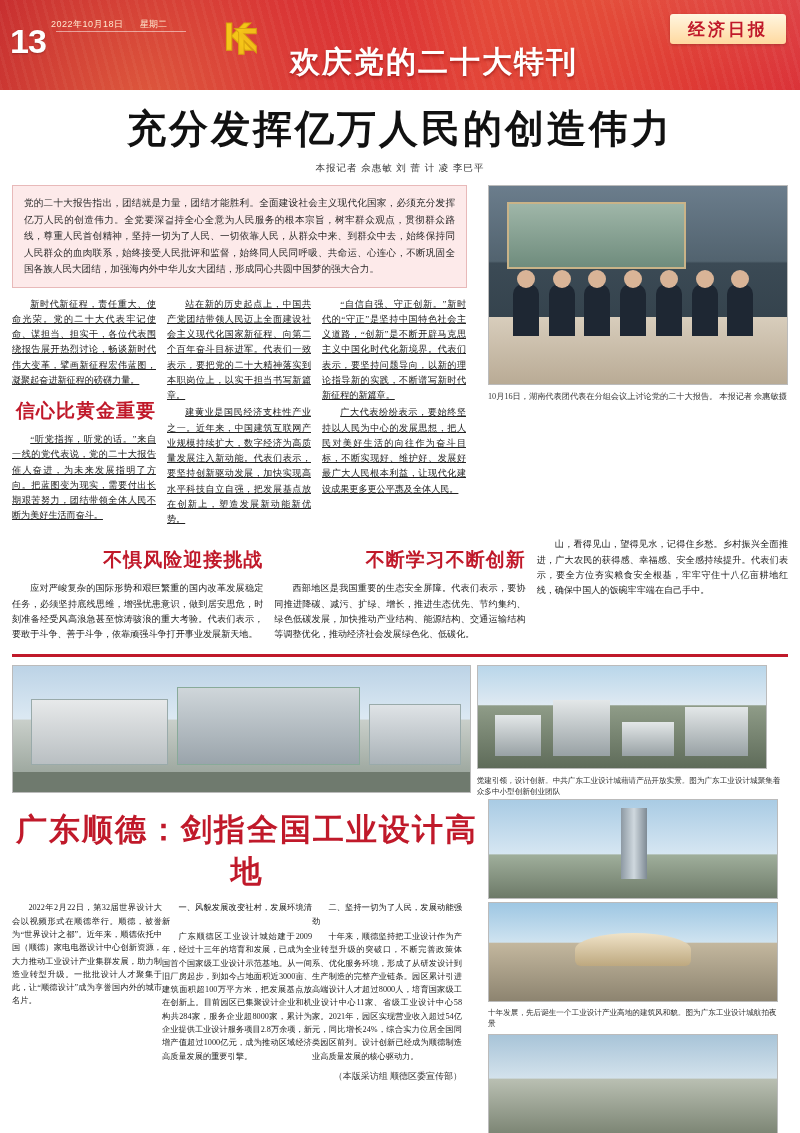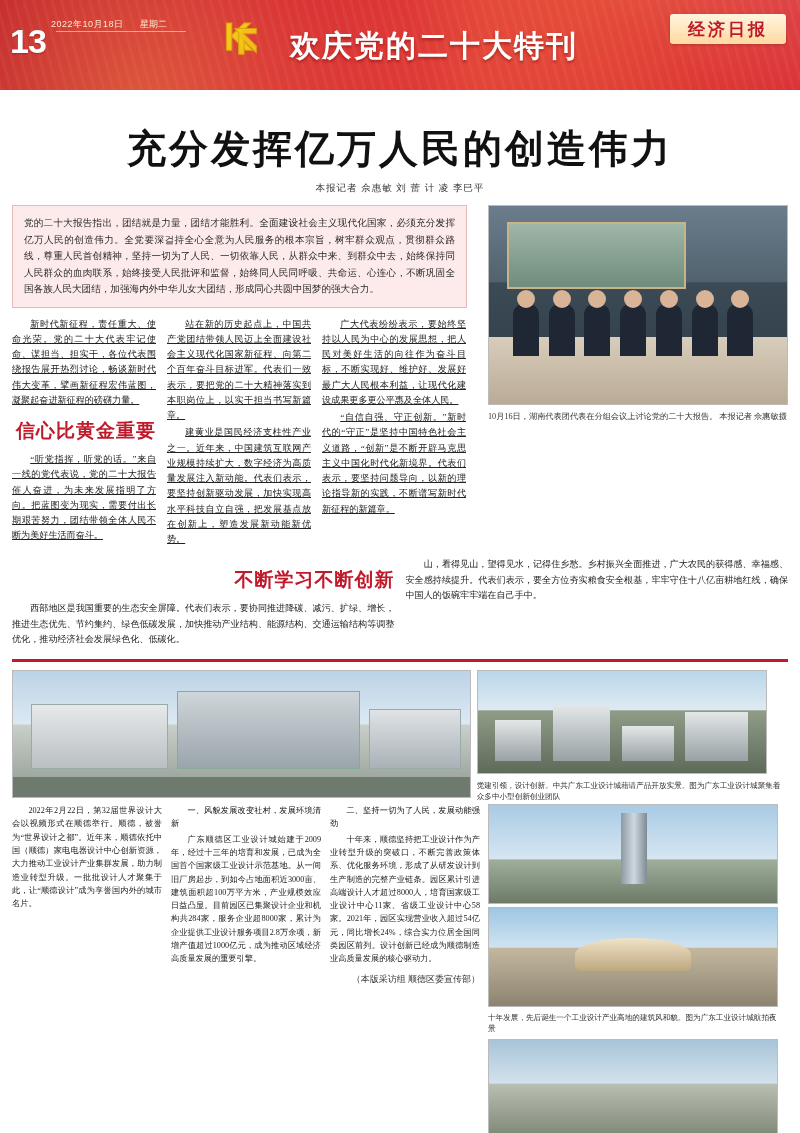--- a/index.html
+++ b/index.html
@@ -43,21 +43,21 @@
     font-family:"Liberation Sans",sans-serif;
   }
   .mh-rule{
     position:absolute; left:56px; top:31px; width:130px; height:1px;
     background:rgba(255,255,255,.5);
   }
   .party-emblem{
     position:absolute; left:204px; top:8px; width:72px; height:68px;
   }
   .mh-title{
-    position:absolute; left:290px; top:26px;
+    position:absolute; left:290px; top:42px;
     font-size:30px; font-weight:bold; color:#fff;
     letter-spacing:2px;
     text-shadow:0 2px 3px rgba(120,0,0,.5);
     font-family:"DejaVu Serif",serif;
   }
   .mh-logo{
     position:absolute; right:14px; top:14px;
     width:116px; height:30px;
     background:linear-gradient(180deg,#fff6e0,#ffd9a0);
     border-radius:3px;
@@ -69,21 +69,21 @@
   .mh-ribbon{
     position:absolute; right:0; top:0; width:230px; height:90px;
     background:linear-gradient(215deg, rgba(255,255,255,.10) 0%, transparent 60%);
   }
 
   
   .headline-1{
     text-align:center;
     font-size:39px; font-weight:bold; color:#111;
     letter-spacing:3px;
-    padding:32px 0 6px;
+    padding:12px 0 6px;
     font-family:"DejaVu Serif",serif;
   }
   .byline{
     text-align:center; font-size:9.5px; color:#333; letter-spacing:1px;
     padding-bottom:10px;
     font-family:"Liberation Sans",sans-serif;
   }
 
   
   .top-wrap{ position:relative; padding:0 12px; }
@@ -137,21 +137,21 @@
   .cap{ font-size:7.6px; line-height:1.45; color:#333; padding:2px 0; }
 
   .headline-2{
     font-size:31px; font-weight:bold; color:#c0192a;
     letter-spacing:2px; margin:10px 0 8px;
     text-align:center; width:470px;
     font-family:"DejaVu Serif",serif;
   }
   .feat-body{ display:flex; gap:6px; align-items:flex-start; }
   .feat-left{ width:470px; }
-  .feat-cols{ display:flex; gap:9px; }
+  .feat-cols{ display:flex; }
   .fcol{ width:150px; font-size:8.2px; line-height:1.62; color:#222; text-align:justify; }
   .fcol p{ text-indent:2em; margin-bottom:2px; }
   .fsub{ font-weight:normal; color:#111; text-indent:0; }
   .feat-right{ width:290px; display:flex; flex-direction:column; gap:3px; }
   .ph-r{ width:290px; height:100px; border:1px solid #bbb; overflow:hidden; position:relative; }
 
   
   .art-meeting{
     width:100%; height:100%;
     background:
@@ -263,27 +263,31 @@
       <div class="col">
         <p>新时代新征程，责任重大、使命光荣。党的二十大代表牢记使命、谋担当、担实干，各位代表围绕报告展开热烈讨论，畅谈新时代伟大变革，擘画新征程宏伟蓝图，凝聚起奋进新征程的磅礴力量。</p>
         <div class="sub-head">信心比黄金重要</div>
         <p>“听党指挥，听党的话。”来自一线的党代表说，党的二十大报告催人奋进，为未来发展指明了方向。把蓝图变为现实，需要付出长期艰苦努力，团结带领全体人民不断为美好生活而奋斗。</p>
       </div>
       <div class="col">
         <p>站在新的历史起点上，中国共产党团结带领人民迈上全面建设社会主义现代化国家新征程、向第二个百年奋斗目标进军。代表们一致表示，要把党的二十大精神落实到本职岗位上，以实干担当书写新篇章。</p>
         <p>建黄业是国民经济支柱性产业之一。近年来，中国建筑互联网产业规模持续扩大，数字经济为高质量发展注入新动能。代表们表示，要坚持创新驱动发展，加快实现高水平科技自立自强，把发展基点放在创新上，塑造发展新动能新优势。</p>
       </div>
       <div class="col">
+        <p>“自信自强、守正创新。”新时代的“守正”是坚持中国特色社会主义道路，“创新”是不断开辟马克思主义中国化时代化新境界。代表们表示，要坚持问题导向，以新的理论指导新的实践，不断谱写新时代新征程的新篇章。</p>
         <p>广大代表纷纷表示，要始终坚持以人民为中心的发展思想，把人民对美好生活的向往作为奋斗目标，不断实现好、维护好、发展好最广大人民根本利益，让现代化建设成果更多更公平惠及全体人民。</p>
-        <p>“自信自强、守正创新。”新时代的“守正”是坚持中国特色社会主义道路，“创新”是不断开辟马克思主义中国化时代化新境界。代表们表示，要坚持问题导向，以新的理论指导新的实践，不断谱写新时代新征程的新篇章。</p>
       </div>
     </div>
   </div>
 
   <div class="wide-cols">
+    <div class="wcol">
+      <div class="sub-head">不惧风险迎接挑战</div>
+      <p>应对严峻复杂的国际形势和艰巨繁重的国内改革发展稳定任务，必须坚持底线思维，增强忧患意识，做到居安思危，时刻准备经受风高浪急甚至惊涛骇浪的重大考验。代表们表示，要敢于斗争、善于斗争，依靠顽强斗争打开事业发展新天地。</p>
+    </div>
     <div class="wcol">
       <div class="sub-head">不断学习不断创新</div>
       <p>西部地区是我国重要的生态安全屏障。代表们表示，要协同推进降碳、减污、扩绿、增长，推进生态优先、节约集约、绿色低碳发展，加快推动产业结构、能源结构、交通运输结构等调整优化，推动经济社会发展绿色化、低碳化。</p>
     </div>
     <div class="wcol">
       <p>山，看得见山，望得见水，记得住乡愁。乡村振兴全面推进，广大农民的获得感、幸福感、安全感持续提升。代表们表示，要全方位夯实粮食安全根基，牢牢守住十八亿亩耕地红线，确保中国人的饭碗牢牢端在自己手中。</p>
     </div>
   </div>
 
   <div class="divider"></div>
@@ -307,27 +311,28 @@
             <div class="blk" style="left:50%;width:18%;height:34%"></div>
             <div class="blk" style="left:72%;width:22%;height:48%"></div>
           </div>
         </div>
         <div class="cap">觉建引领，设计创新。中共广东工业设计城藉请产品开放实景。图为广东工业设计城聚集着众多中小型创新创业团队</div>
       </div>
     </div>
 
     <div class="feat-body">
       <div class="feat-left">
+        <div class="headline-2">广东顺德：剑指全国工业设计高地</div>
         <div class="feat-cols">
           <div class="fcol">
             <p>2022年2月22日，第32届世界设计大会以视频形式在顺德举行。顺德，被誉为“世界设计之都”。近年来，顺德依托中国（顺德）家电电器设计中心创新资源，大力推动工业设计产业集群发展，助力制造业转型升级。一批批设计人才聚集于此，让“顺德设计”成为享誉国内外的城市名片。</p>
           </div>
           <div class="fcol">
             <p class="fsub">一、风貌发展改变社村，发展环境清新</p>
-            <p>广东顺德区工业设计城始建于2009年，经过十三年的培育和发展，已成为全国首个国家级工业设计示范基地。从一间旧厂房起步，到如今占地面积近3000亩、建筑面积超100万平方米，产业规模效应日益凸显。目前园区已集聚设计企业和机构共284家，服务企业超8000家，累计为企业提供工业设计服务项目2.8万余项，新增产值超过1000亿元，成为推动区域经济高质量发展的重要引擎。</p>
+            <p>广东顺德区工业设计城始建于2009年，经过十三年的培育和发展，已成为全国首个国家级工业设计示范基地。从一间旧厂房起步，到如今占地面积近3000亩、建筑面积超100万平方米，把发展基点放在创新上。目前园区已集聚设计企业和机构共284家，服务企业超8000家，累计为企业提供工业设计服务项目2.8万余项，新增产值超过1000亿元，成为推动区域经济高质量发展的重要引擎。</p>
           </div>
           <div class="fcol">
             <p class="fsub">二、坚持一切为了人民，发展动能强劲</p>
             <p>十年来，顺德坚持把工业设计作为产业转型升级的突破口，不断完善政策体系、优化服务环境，形成了从研发设计到生产制造的完整产业链条。园区累计引进高端设计人才超过8000人，培育国家级工业设计中心11家、省级工业设计中心58家。2021年，园区实现营业收入超过54亿元，同比增长24%，综合实力位居全国同类园区前列。设计创新已经成为顺德制造业高质量发展的核心驱动力。</p>
             <div class="sign-off">（本版采访组  顺德区委宣传部）</div>
           </div>
         </div>
       </div>
 
       <div class="feat-right">

